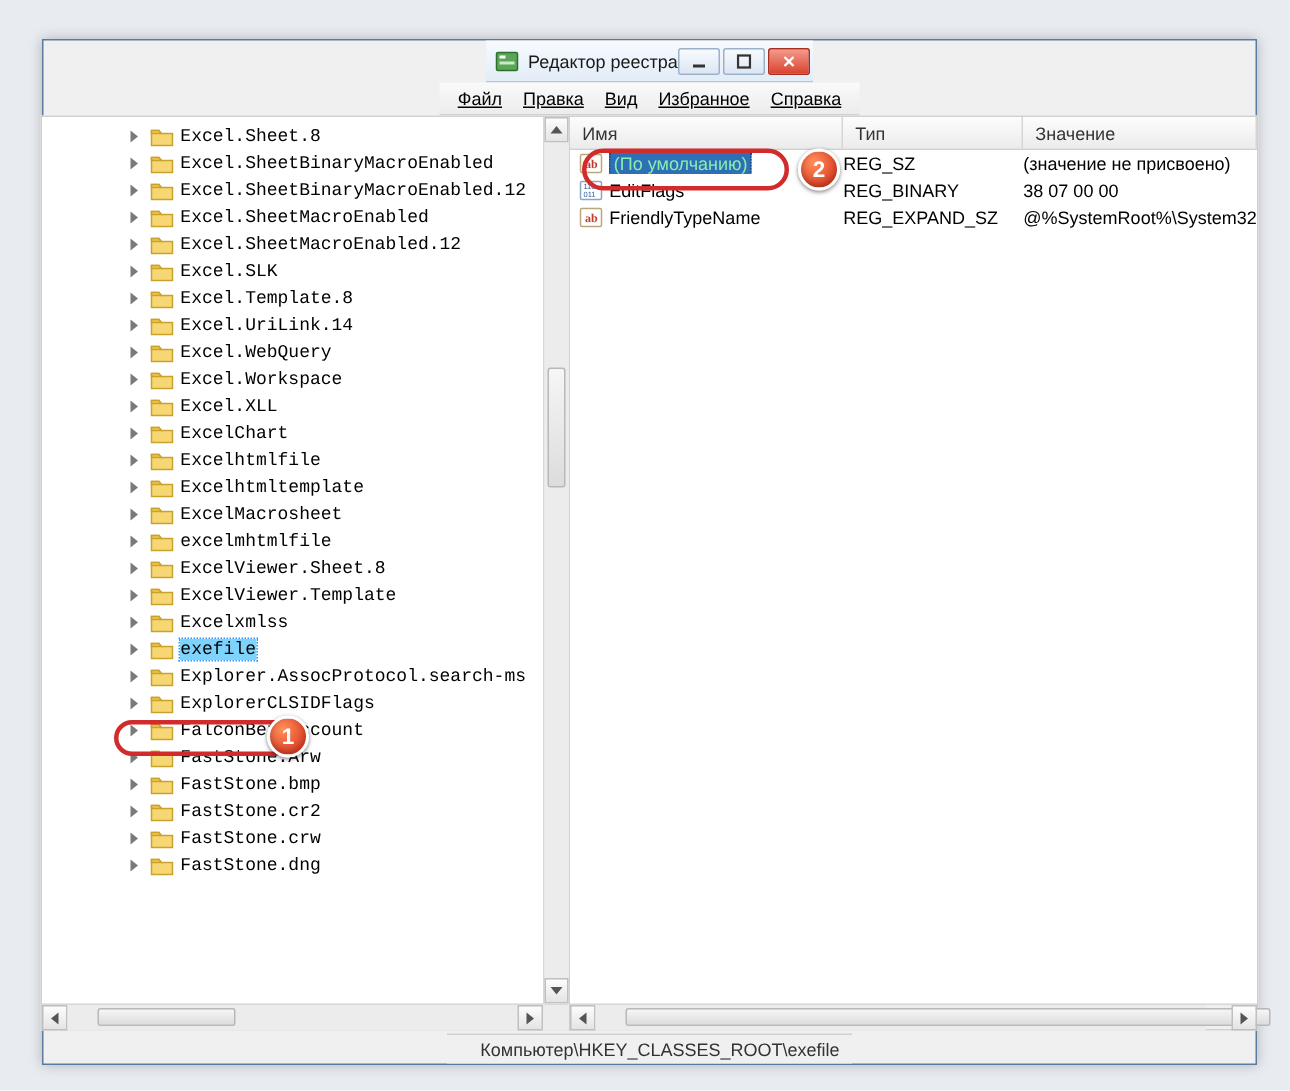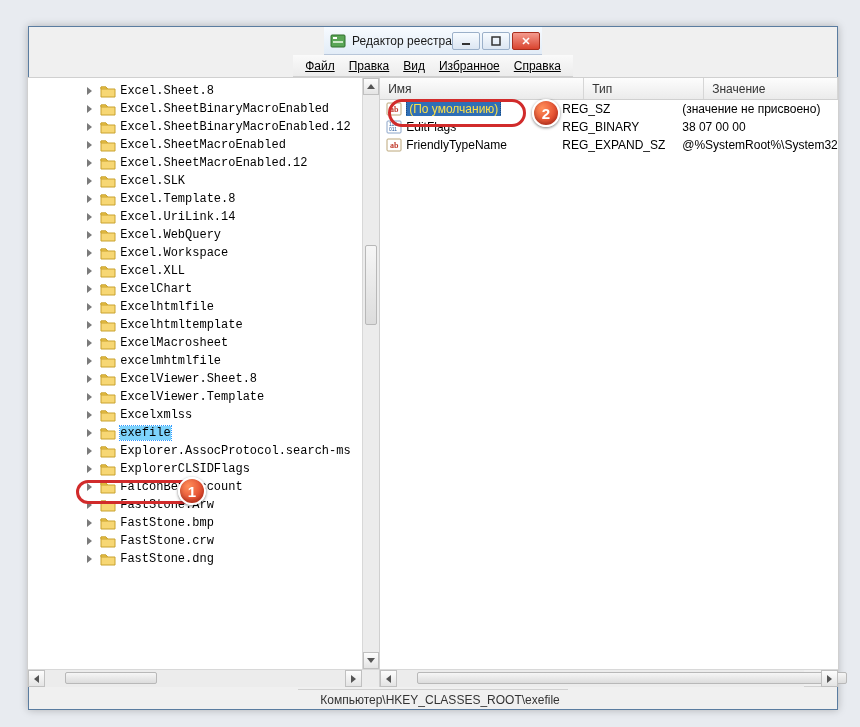--- a/index.html
+++ b/index.html
@@ -74,31 +74,31 @@
   .hscroll .btn { width:17px; height:17px; background:linear-gradient(#fdfdfd,#e4e4e4); border:1px solid #c0c0c0; position:absolute; top:0; display:flex; align-items:center; justify-content:center; }
   .hscroll .btn.lf { left:0; }
   .hscroll .btn.rt { right:17px; }
   .hscroll .corner { position:absolute; right:0; top:0; width:17px; height:17px; background:#ececec; }
   .hscroll .htrack { position:absolute; left:17px; right:34px; top:0; height:17px; background:#ececec; }
   .hscroll .hthumb { position:absolute; left:20px; top:2px; height:12px; width:92px; background:linear-gradient(#f6f6f6,#dcdcdc); border:1px solid #b8b8b8; border-radius:2px; }
   
   .list-pane { flex:1 1 auto; display:flex; flex-direction:column; position:relative; }
   .list-header { height:22px; background:linear-gradient(#fdfdfd,#ebebeb); border-bottom:1px solid #d0d0d0; display:flex; }
   .list-col { border-right:1px solid #d6d6d6; padding:4px 8px 0 8px; color:#333; }
-  .col-name { width:204px; }
+  .col-name { width:182px; }
   .col-type { width:120px; }
   .col-val  { flex:1 1 auto; }
   
   .list-body { flex:1 1 auto; position:relative; overflow:hidden; }
   .list-row { height:18px; display:flex; align-items:center; padding-left:6px; white-space:nowrap; }
   .list-row .ric { width:16px; height:16px; margin-right:4px; display:inline-block; }
   .list-row .rname { width:156px; overflow:hidden; }
   .list-row .rtype { width:120px; }
   .list-row .rval  { flex:1 1 auto; }
-  .list-row.sel .rname-inner { background:#2f6fb6; color:#fde047; border:1px dotted #1a4c85; padding:0 2px; }
+  .list-row.sel .rname-inner { background:#2f6fb6; color:#86efac; border:1px dotted #1a4c85; padding:0 2px; }
   .list-row:not(.sel) .rname-inner { color:#000; }
   
   .statusbar { height:20px; border-top:1px solid #d0d0d0; background:#f0f0f0; padding:3px 8px 0 22px; color:#333; }
   
   .arrow-up, .arrow-down, .arrow-left, .arrow-right { width:0; height:0; }
   .arrow-up   { border-left:4px solid transparent; border-right:4px solid transparent; border-bottom:5px solid #555; }
   .arrow-down { border-left:4px solid transparent; border-right:4px solid transparent; border-top:5px solid #555; }
   .arrow-left { border-top:4px solid transparent; border-bottom:4px solid transparent; border-right:5px solid #555; }
   .arrow-right{ border-top:4px solid transparent; border-bottom:4px solid transparent; border-left:5px solid #555; }
   
@@ -416,20 +416,30 @@
               <span class="lbl">FastStone.bmp</span>
             </div>
             <div class="tree-row">
               <span class="tw"></span>
               <span class="folder">
                 <svg width="16" height="14" viewBox="0 0 16 14">
                   <path d="M1 3 h5 l1.5 2 H15 v8 H1 z" fill="#f7d774" stroke="#c9a22e"></path>
                   <path d="M1 3 h5 l1.5 2 H1 z" fill="#f2c94c" stroke="#c9a22e"></path>
                 </svg>
               </span>
+              <span class="lbl">FastStone.cr2</span>
+            </div>
+            <div class="tree-row">
+              <span class="tw"></span>
+              <span class="folder">
+                <svg width="16" height="14" viewBox="0 0 16 14">
+                  <path d="M1 3 h5 l1.5 2 H15 v8 H1 z" fill="#f7d774" stroke="#c9a22e"></path>
+                  <path d="M1 3 h5 l1.5 2 H1 z" fill="#f2c94c" stroke="#c9a22e"></path>
+                </svg>
+              </span>
               <span class="lbl">FastStone.crw</span>
             </div>
             <div class="tree-row">
               <span class="tw"></span>
               <span class="folder">
                 <svg width="16" height="14" viewBox="0 0 16 14">
                   <path d="M1 3 h5 l1.5 2 H15 v8 H1 z" fill="#f7d774" stroke="#c9a22e"></path>
                   <path d="M1 3 h5 l1.5 2 H1 z" fill="#f2c94c" stroke="#c9a22e"></path>
                 </svg>
               </span>

